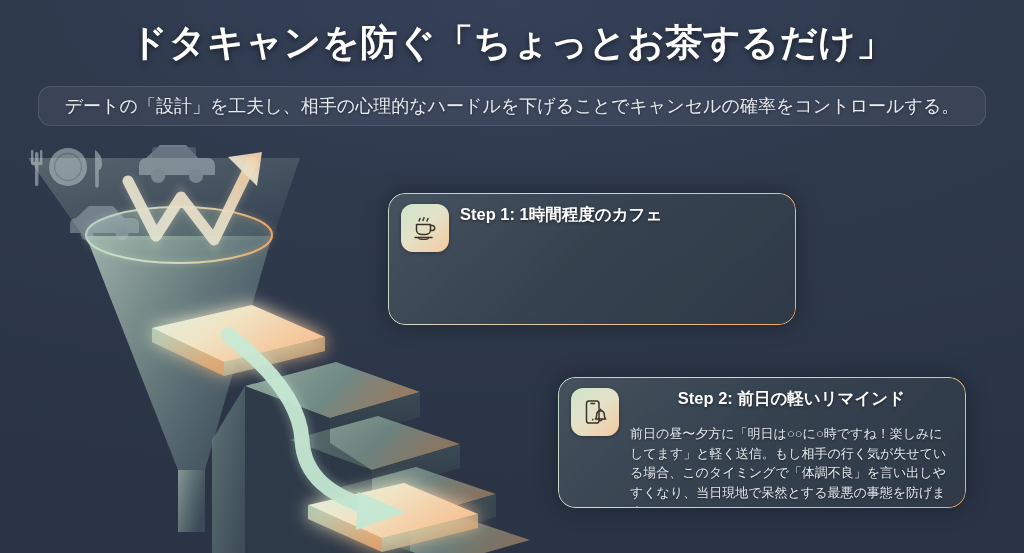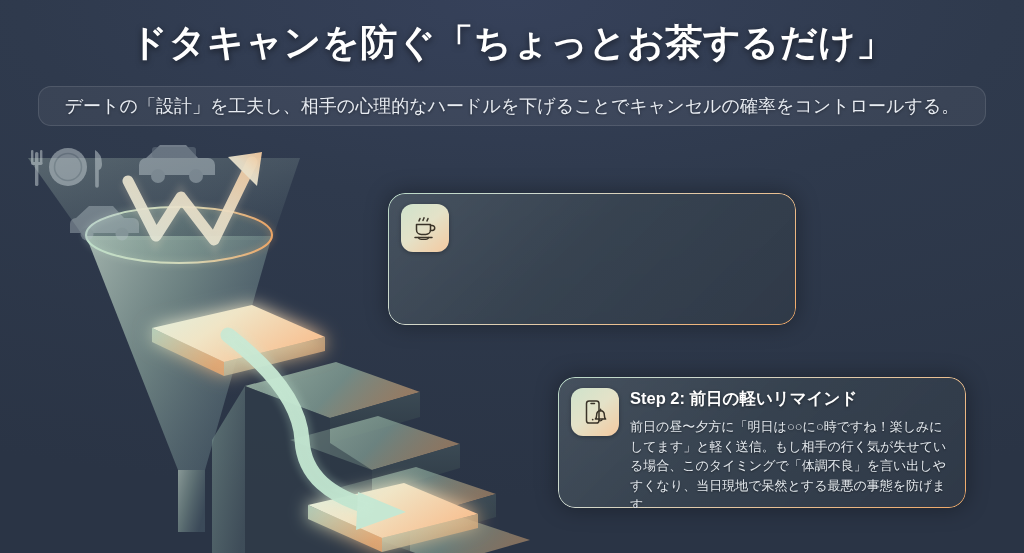--- a/index.html
+++ b/index.html
@@ -67,21 +67,21 @@
     box-shadow:0 1px 4px rgba(0,0,0,.3);
   }
   .icon-tile svg{ display:block; }
 
   .card-text{ flex:1 1 auto; min-width:0; }
   .card-title{
     color:#ffffff; font-weight:bold; font-size:16.5px;
     margin-bottom:6px; white-space:nowrap;
     text-shadow:0 1px 3px rgba(0,0,0,.5);
   }
-  #card2 .card-title{ margin-bottom:7px; }
+  #card2 .card-title{ margin-bottom:14px;text-align:center; }
   .card-body{
     color:#e4e9ee; font-size:12.6px; line-height:1.52;
     text-shadow:0 1px 2px rgba(0,0,0,.45);
   }
   #card1 .card-body{ margin-left:-61px; margin-top:9px; }
   #card2 .card-body{ font-size:13px; line-height:1.5; }
 </style>
 </head>
 <body>
 
@@ -236,20 +236,23 @@
     <div class="card-inner">
       <div class="icon-tile">
         <svg width="30" height="30" viewBox="0 0 30 30" fill="none" stroke="#3a3328" stroke-width="1.5" stroke-linecap="round" stroke-linejoin="round">
           <path d="M10 5.5c0 1.2-1 1.4-1 2.6M14 4.8c0 1.3-1 1.5-1 2.8M18 5.5c0 1.2-1 1.4-1 2.6"></path>
           <path d="M6.5 11.5h14v5.3a4.6 4.6 0 0 1-4.6 4.6h-4.8a4.6 4.6 0 0 1-4.6-4.6z"></path>
           <path d="M20.5 12.6h1.8a2.4 2.4 0 0 1 0 4.8h-1.8"></path>
           <path d="M5 24.4h17"></path>
           <path d="M8.5 24.4a5 2 0 0 0 10 0" stroke-width="1.2"></path>
         </svg>
       </div>
+      <div class="card-text">
+        <div class="card-title">Step 1: 1時間程度のカフェ</div>
+      </div>
     </div>
   </div>
 
   <div class="card" id="card2">
     <div class="card-inner">
       <div class="icon-tile">
         <svg width="30" height="30" viewBox="0 0 30 30" fill="none" stroke="#3a3328" stroke-width="1.5" stroke-linecap="round" stroke-linejoin="round">
           <rect x="6.5" y="4" width="12.5" height="22" rx="2.6"></rect>
           <path d="M11 6.6h3.5"></path>
           <circle cx="12.7" cy="22.6" r="0.9" fill="#3a3328" stroke="none"></circle>

